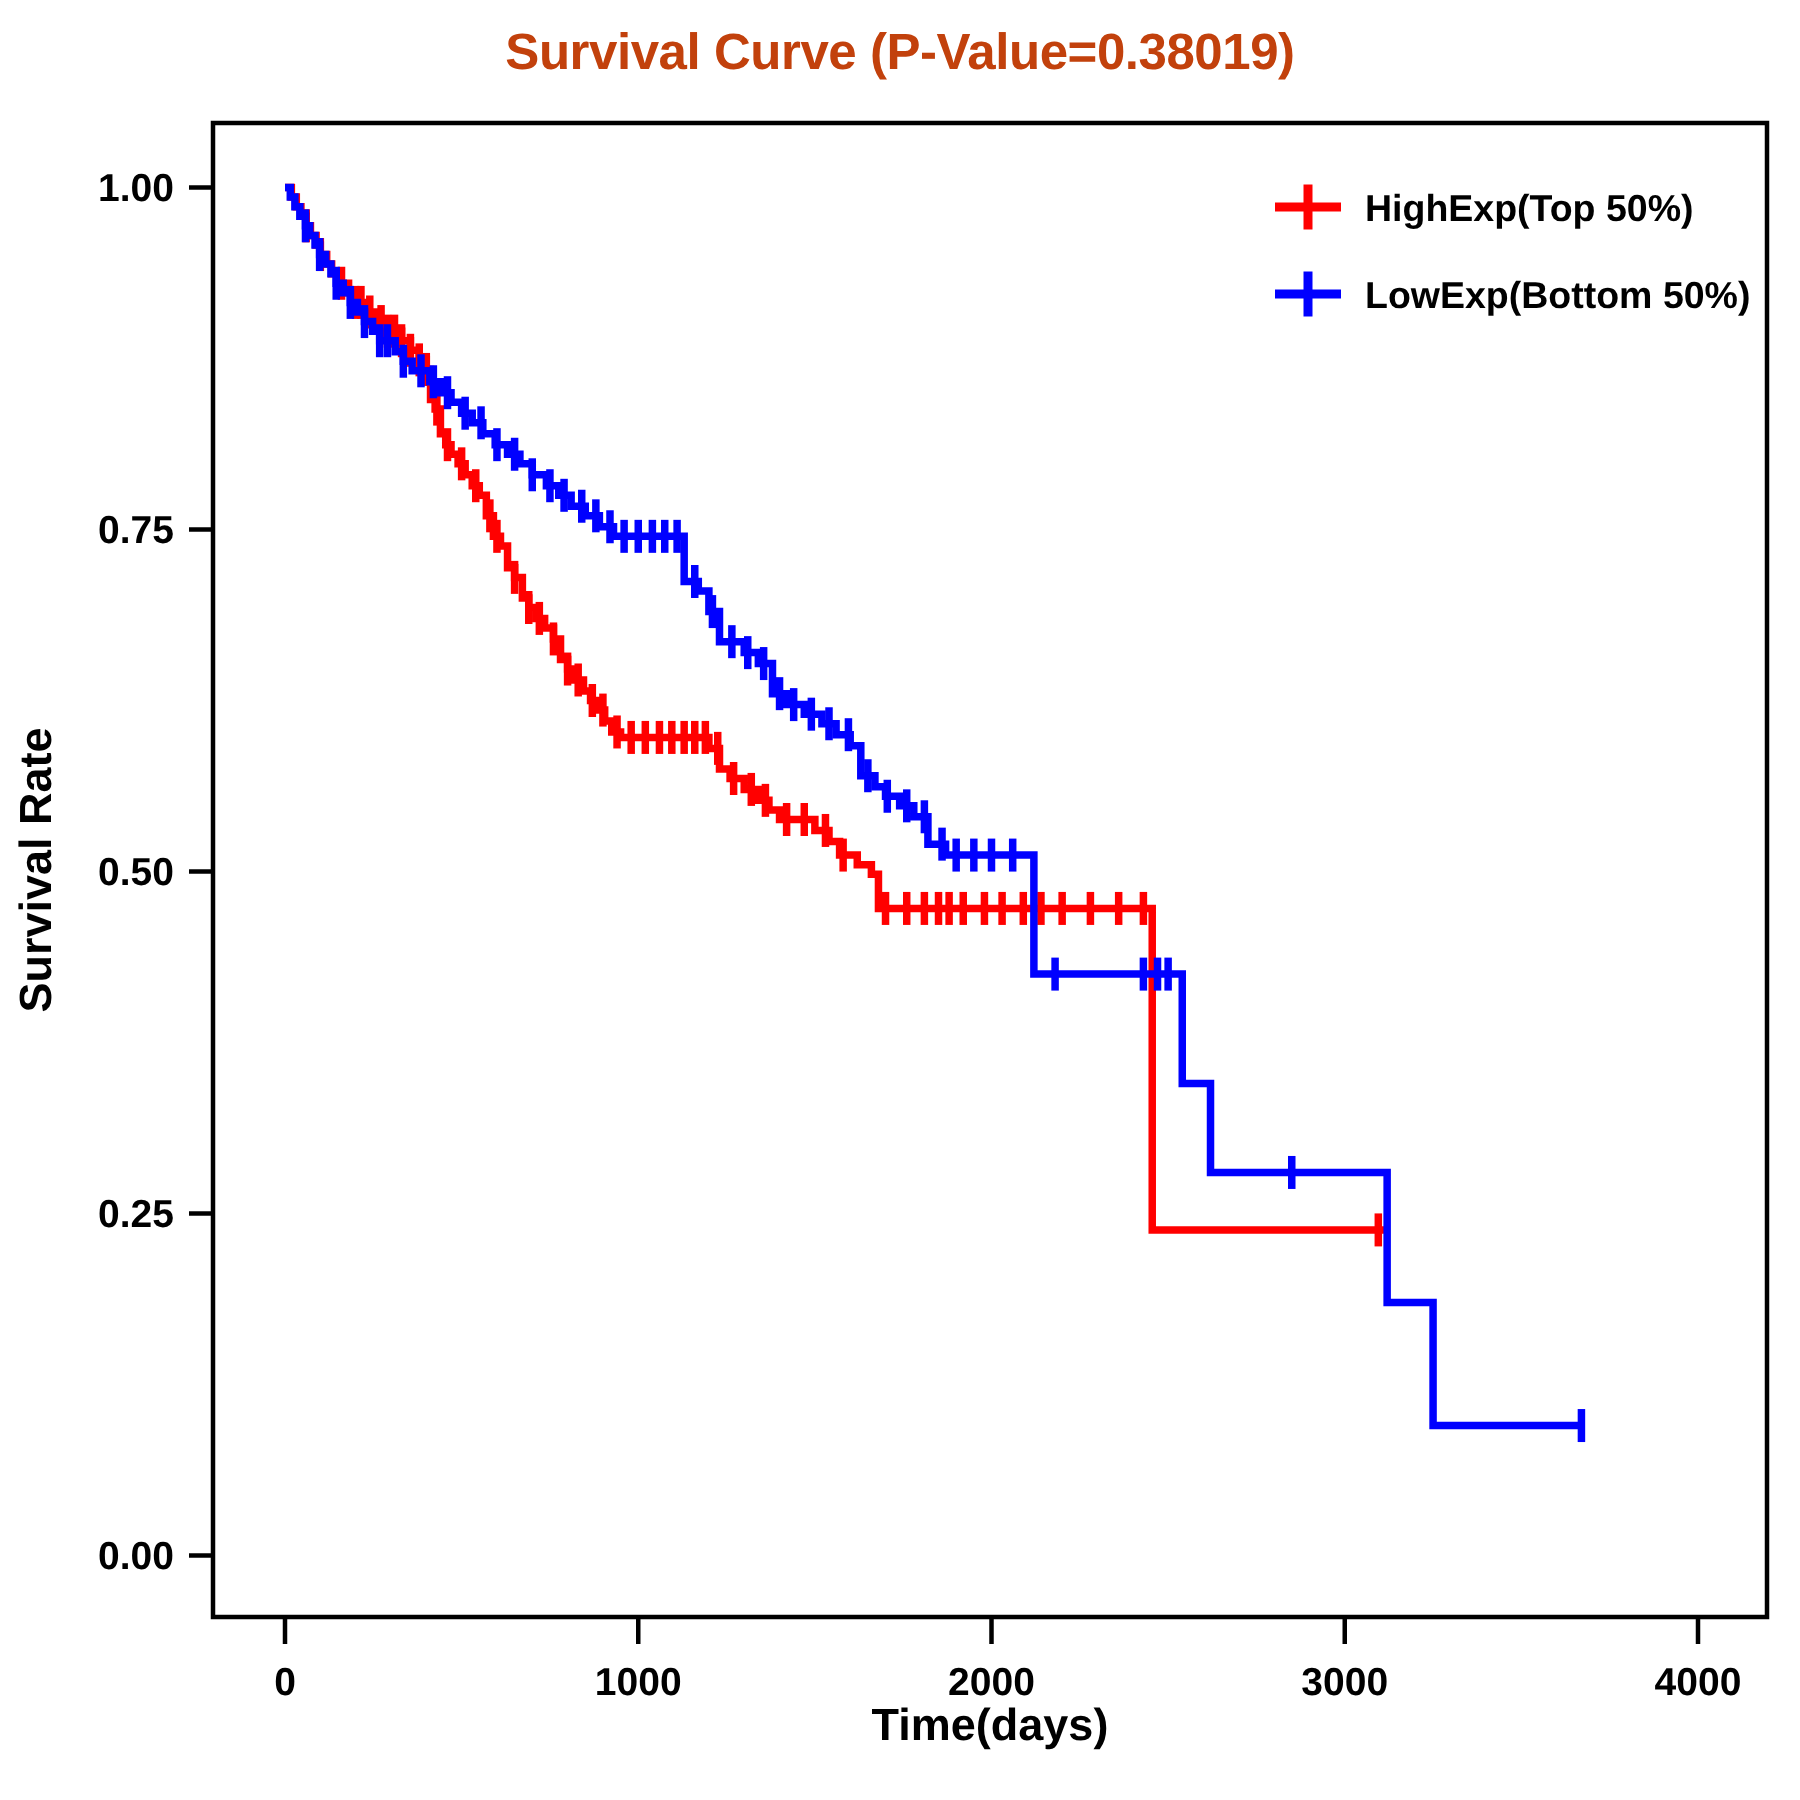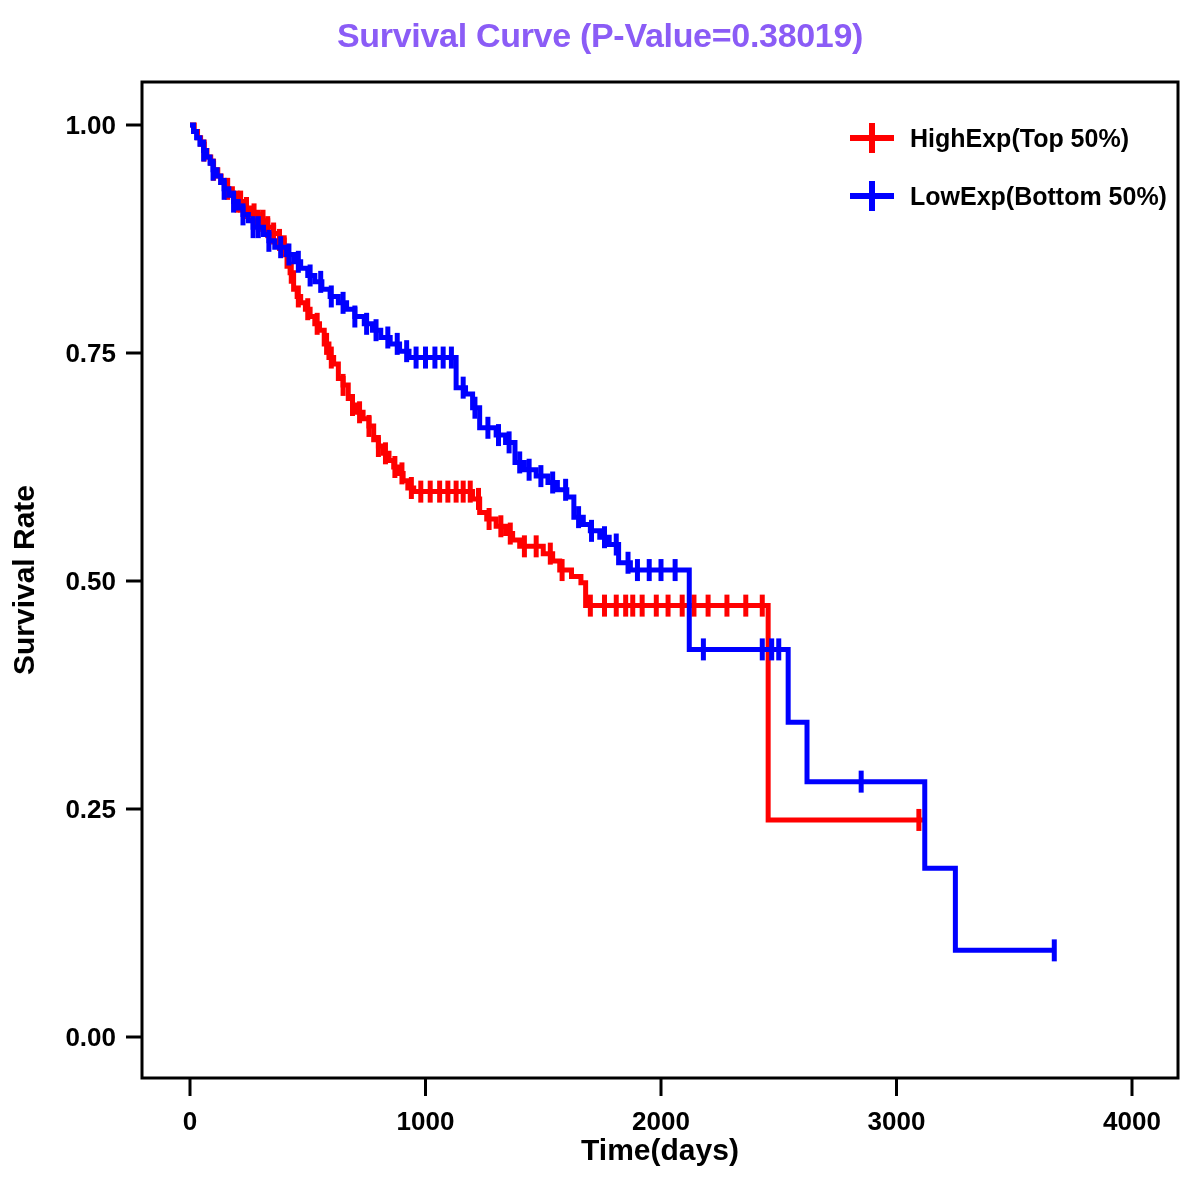--- a/index.html
+++ b/index.html
@@ -20,21 +20,21 @@
     background: #ffffff;
   }
   #chart-title {
     position: absolute;
     left: 0;
     top: 16px;
     width: 1200px;
     text-align: center;
     font-size: 34px;
     font-weight: bold;
-    color: #8b5cf6;
+    color: #c2410c;
     letter-spacing: -0.3px;
   }
   #plot-svg {
     position: absolute;
     left: 0;
     top: 0;
   }
   .axis-title {
     font-family: "Liberation Sans", sans-serif;
     font-size: 30px;

